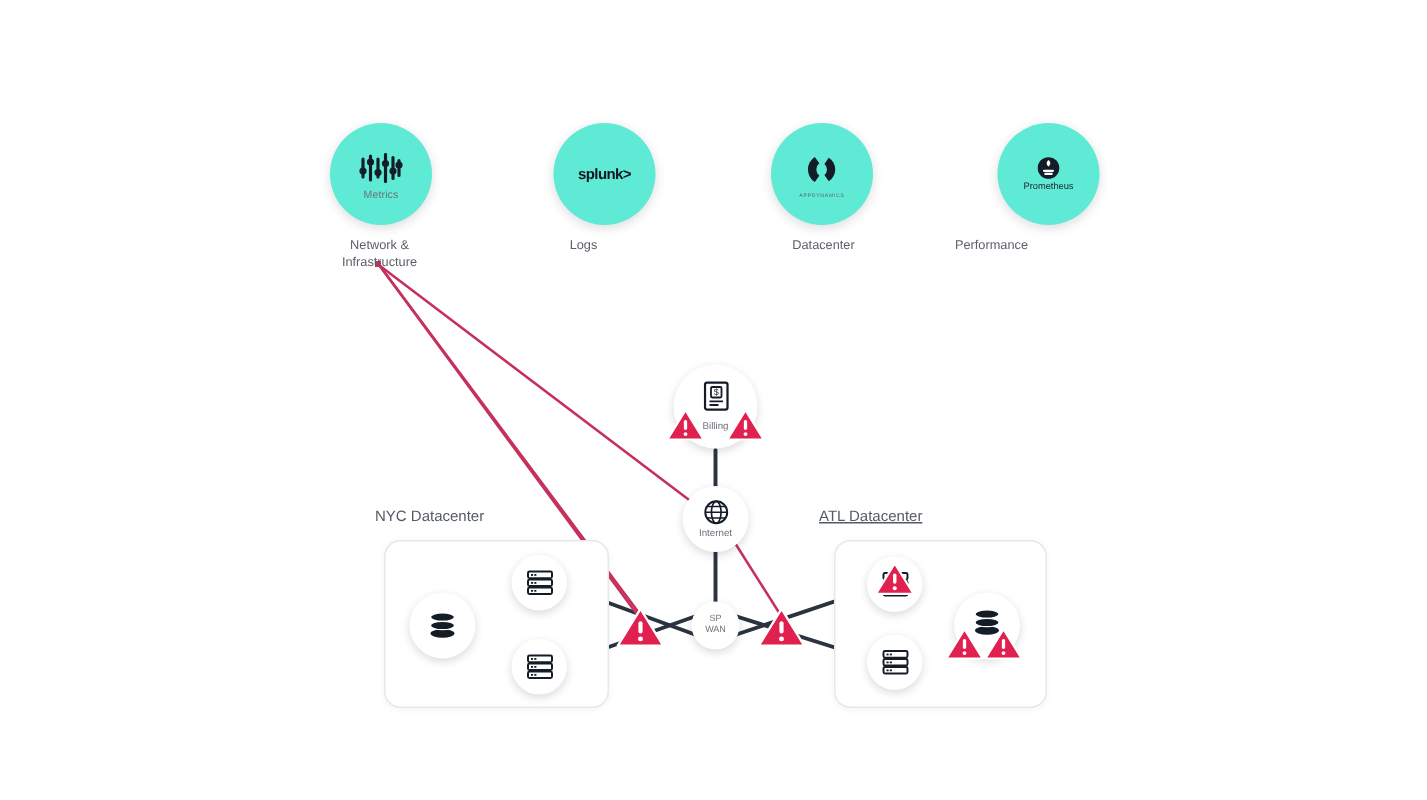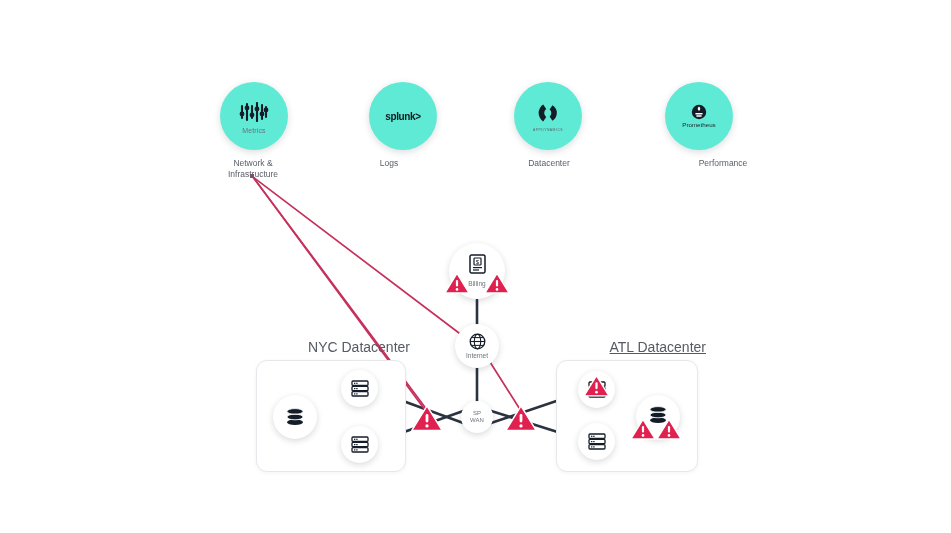--- a/index.html
+++ b/index.html
@@ -97,23 +97,23 @@
   
   .group {
     position: absolute;
     border: 1px solid #e6e8ec;
     border-radius: 11px;
     background: #ffffff;
     box-shadow: 0 1px 4px rgba(30,35,50,0.05);
   }
   .group-title {
     position: absolute;
-    font-size: 14px;
+    font-size: 10px;
     color: #555b64;
-    text-align: right;
+    text-align: left;
     width: 160px;
   }
 
   
   .alarm {
     position: absolute;
     line-height: 0;
   }
   .alarm svg { display: block; }
 </style>
@@ -205,21 +205,21 @@
     <span class="glyph" style="height:16px;">
       <svg width="16" height="16" viewBox="0 0 16 16">
         <circle cx="8" cy="8" r="7.2" fill="#141c28"></circle>
         <path d="M8 2.6 C5.9 4.4 6.9 6 8 7 C9.1 6 10.1 4.4 8 2.6 Z" fill="#ffffff"></path>
         <rect x="4.3" y="9.1" width="7.4" height="1.5" rx="0.7" fill="#ffffff"></rect>
         <rect x="5.2" y="11.2" width="5.6" height="1.5" rx="0.7" fill="#ffffff"></rect>
       </svg>
     </span>
     <span style="font-size:6.2px;color:#1d242f;margin-top:1px;">Prometheus</span>
   </div>
-  <div class="source-caption" style="left:658px; top:158px;">
+  <div class="source-caption" style="left:596px; top:158px;">
     <div>Performance</div>
   </div>
 
   <div class="group" style="left:256px; top:360px; width:148px; height:110px;"></div>
   <div class="group-title" style="left:250px; top:339px;">NYC Datacenter</div>
 
   <div class="group" style="left:556px; top:360px; width:140px; height:110px;"></div>
   <div class="group-title" style="left:546px; top:339px;text-decoration:underline;">ATL Datacenter</div>
 
   <div class="node big" style="left:449px; top:243px;">

